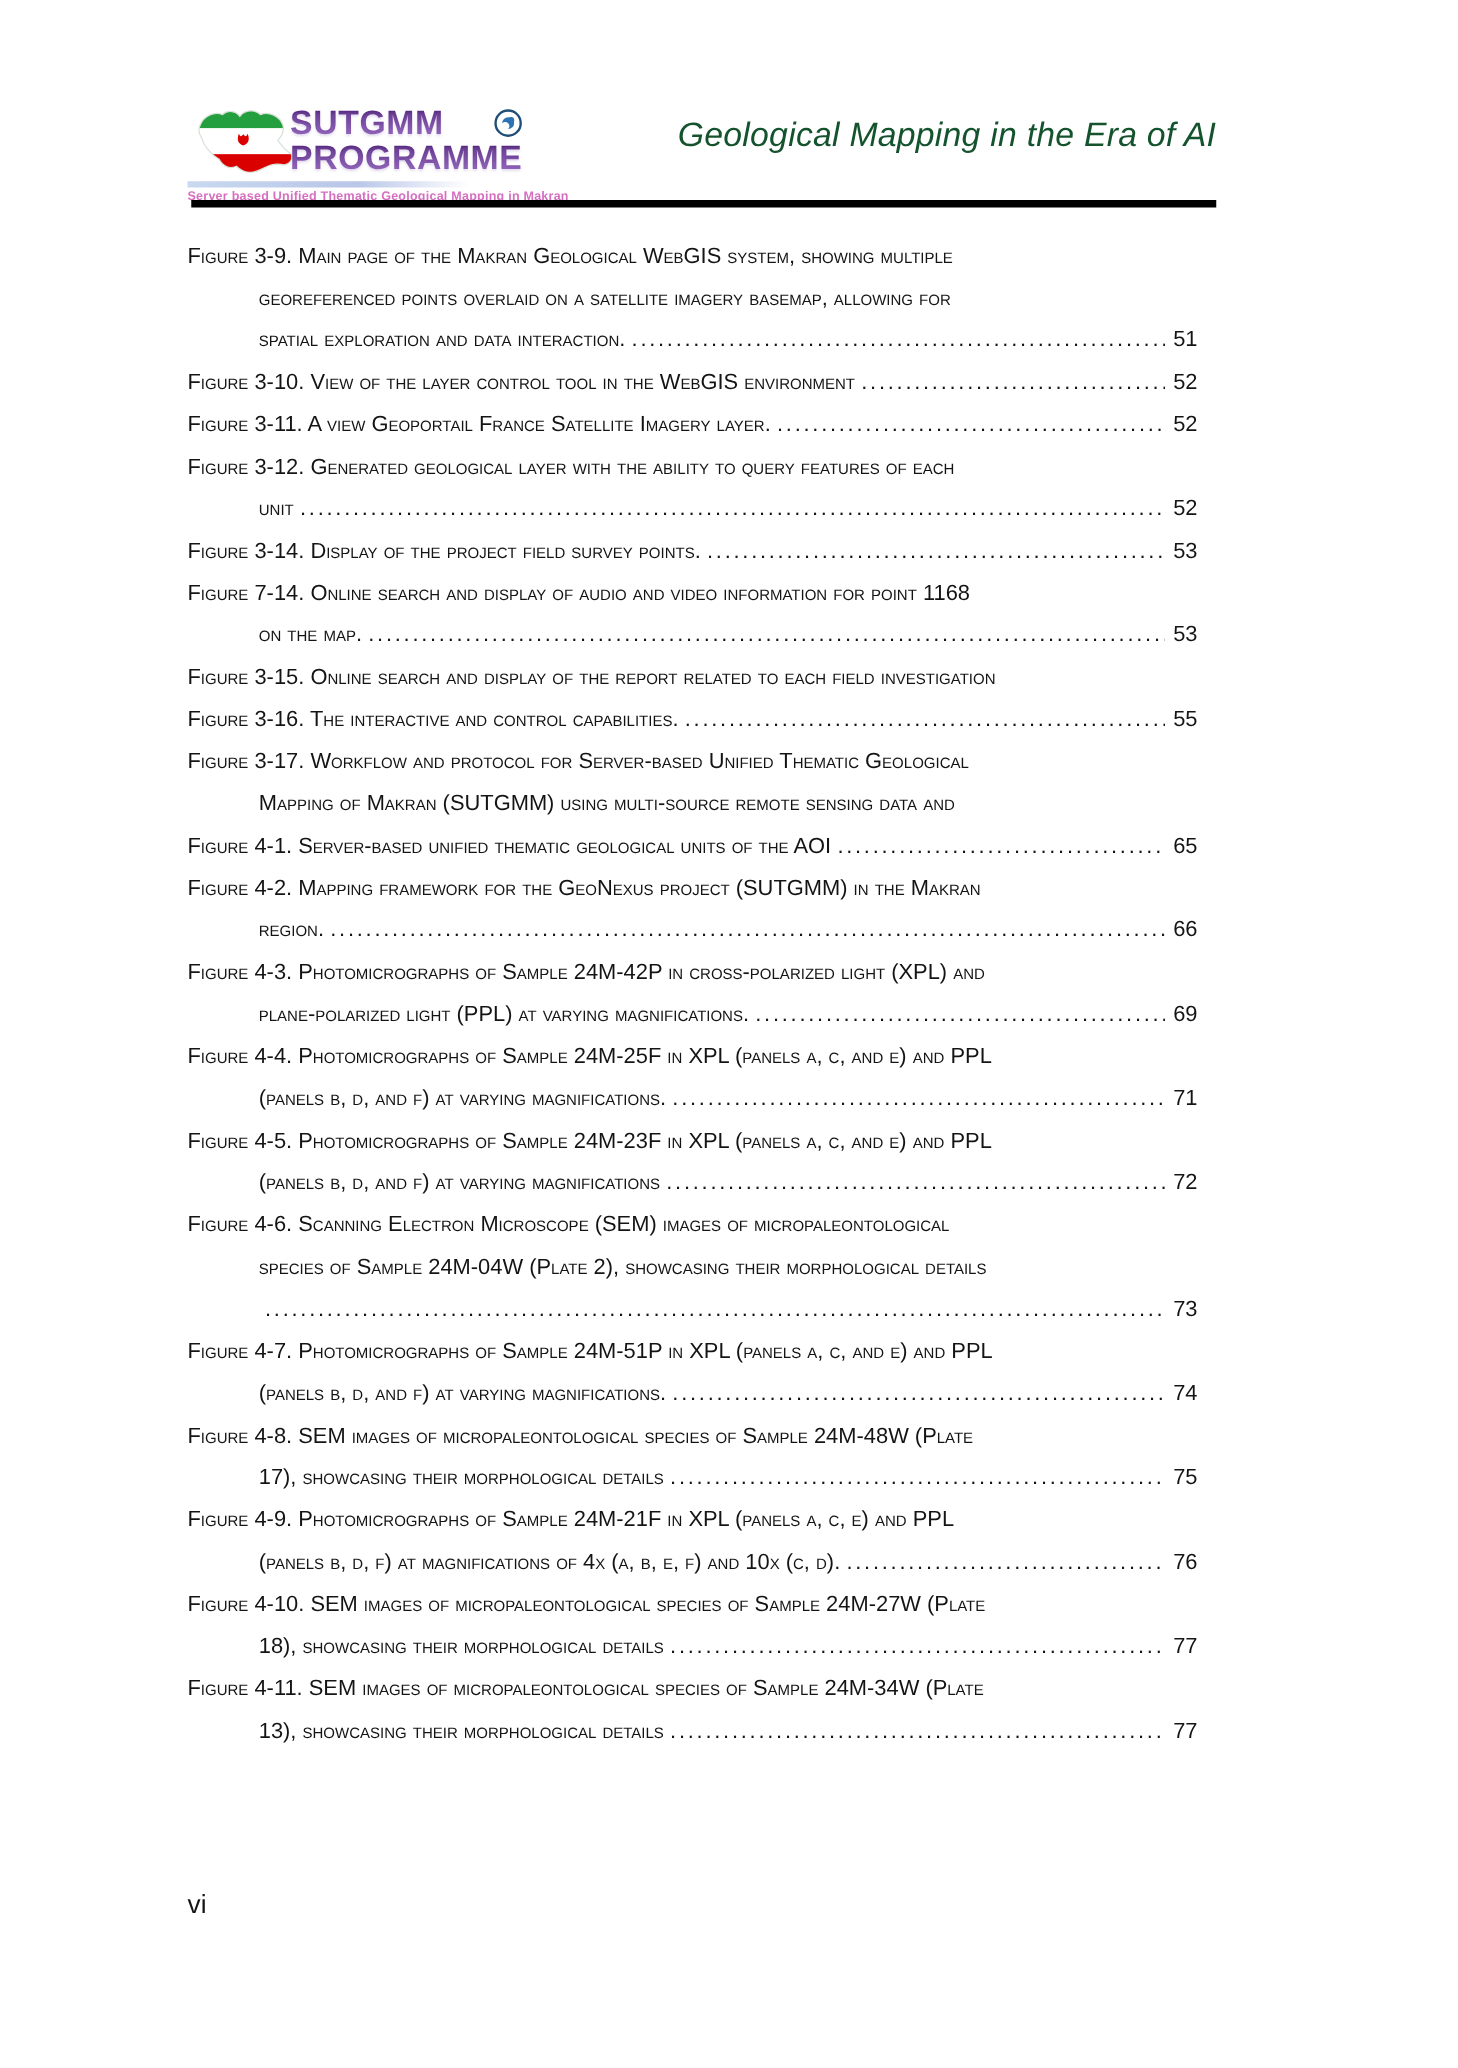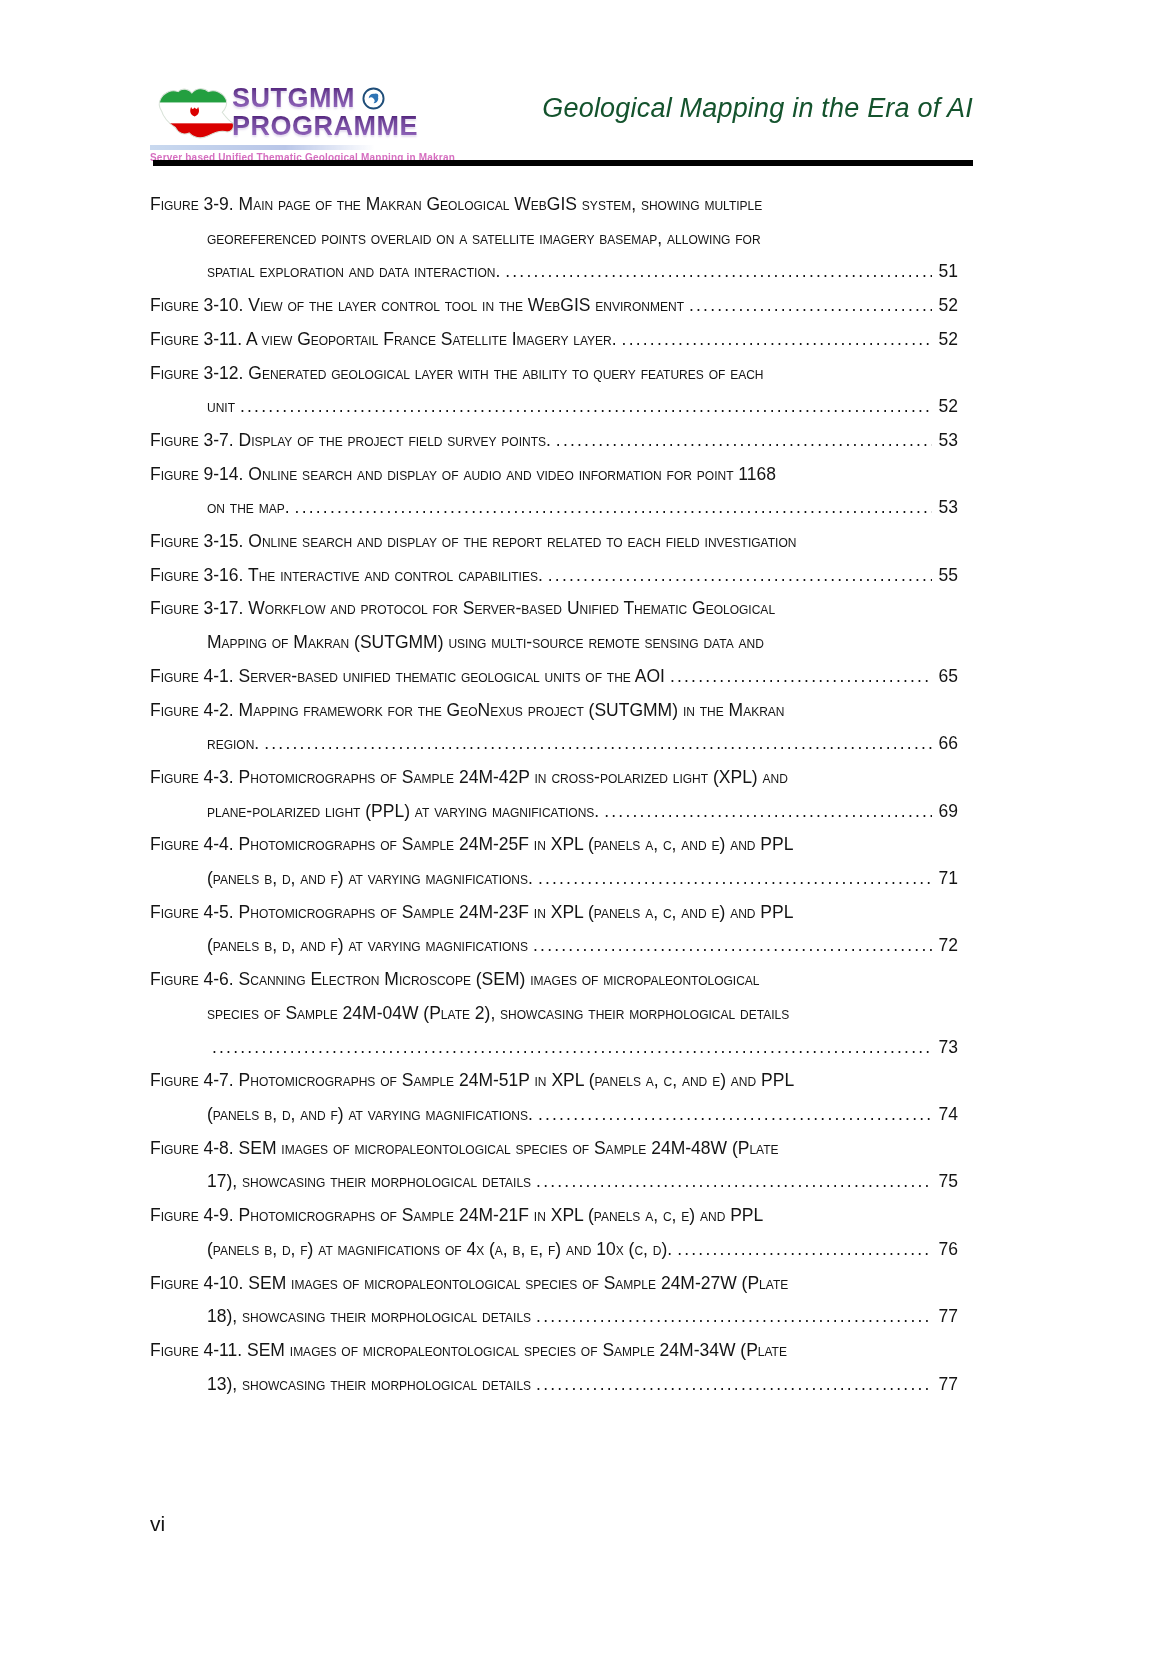--- a/index.html
+++ b/index.html
@@ -9,21 +9,21 @@
     background:#ffffff;
     font-family:"Liberation Sans", sans-serif;
     color:#141414;
     overflow:hidden;
   }
   
   .logo-block{position:absolute;left:150px;top:82px;width:300px;}
   .logo-row{display:flex;align-items:flex-start;}
   .iran-map{width:92px;height:62px;flex:0 0 auto;}
   .wordmark{margin-left:-10px;margin-top:2px;line-height:1.04;}
-  .wm-line{display:flex;align-items:center;gap:7px;}
+  .wm-line{display:flex;align-items:center;gap:7px;justify-content:space-between;}
   .wm-text{
     font-size:27px;font-weight:bold;letter-spacing:0.5px;
     color:#6b2f9e;
     background:linear-gradient(#4a1d74,#9a6cc4);
     -webkit-background-clip:text;background-clip:text;
     -webkit-text-fill-color:transparent;
     text-shadow:0 2px 2px rgba(150,120,190,0.25);
   }
   .globe{width:23px;height:23px;}
   .wm-reflection{
@@ -139,27 +139,27 @@
       <div class="toc-entry">
         <div class="toc-line">Figure 3-12. Generated geological layer with the ability to query features of each</div>
         <div class="toc-line cont last">
           <span class="t">unit</span>
           <span class="leader"></span>
           <span class="pg">52</span>
         </div>
       </div>
       <div class="toc-entry">
         <div class="toc-line last">
-          <span class="t">Figure 3-7. Display of the project field survey points.</span>
+          <span class="t">Figure 3-14. Display of the project field survey points.</span>
           <span class="leader"></span>
           <span class="pg">53</span>
         </div>
       </div>
       <div class="toc-entry">
-        <div class="toc-line">Figure 9-14. Online search and display of audio and video information for point 1168</div>
+        <div class="toc-line">Figure 7-14. Online search and display of audio and video information for point 1168</div>
         <div class="toc-line cont last">
           <span class="t">on the map.</span>
           <span class="leader"></span>
           <span class="pg">53</span>
         </div>
       </div>
       <div class="toc-entry">
         <div class="toc-line">Figure 3-15. Online search and display of the report related to each field investigation</div>
       </div>
       <div class="toc-entry">

